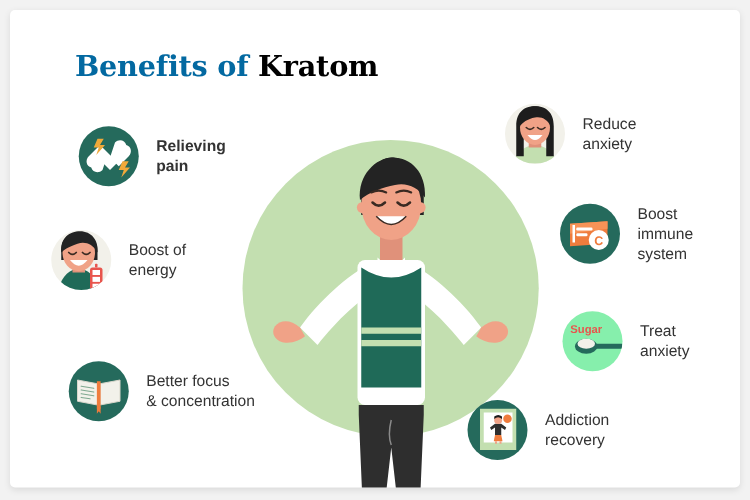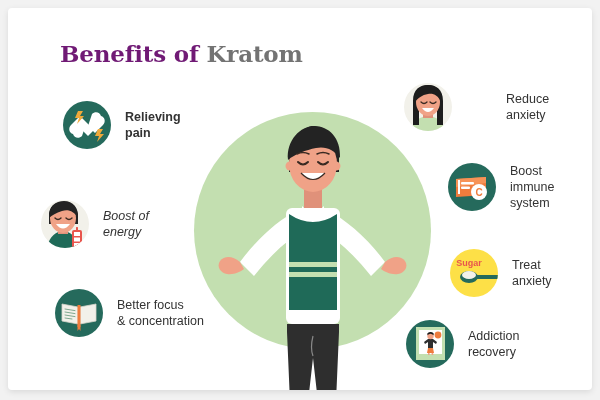--- a/index.html
+++ b/index.html
@@ -28,22 +28,22 @@
   #title {
     position: absolute;
     left: 52px;
     top: 32px;
     font-family: "DejaVu Serif", "Liberation Serif", serif;
     font-weight: bold;
     font-size: 23px;
     letter-spacing: -0.2px;
     white-space: nowrap;
   }
-  #title .t-dark { color: #701a75; }
-  #title .t-green { color: #737373; }
+  #title .t-dark { color: #0369a1; }
+  #title .t-green { color: #000000; }
 
   
   #hero-circle {
     position: absolute;
     left: 186px;
     top: 104px;
     width: 237px;
     height: 237px;
     border-radius: 50%;
     background: #c3dfb0;
@@ -69,40 +69,40 @@
   .bicon {
     position: relative;
     width: 48px;
     height: 48px;
     border-radius: 50%;
     flex: 0 0 48px;
     overflow: hidden;
   }
   .bicon.teal  { background: #256a5c; }
   .bicon.cream { background: #f2f1ea; }
-  .bicon.lgreen{ background: #fde047; }
+  .bicon.lgreen{ background: #86efac; }
 
   .blabel {
     font-size: 12.5px;
     line-height: 16px;
     color: #333333;
     white-space: pre-line;
   }
   .benefit.left-side .blabel  { margin-left: 14px; }
   .benefit.right-side .blabel { margin-left: 14px; }
 
   
   #b-pain    { left: 55px;  top: 93px; font-weight: bold;  }
-  #b-energy  { left: 33px;  top: 192px; font-style: italic; }
+  #b-energy  { left: 33px;  top: 176px; }
   #b-focus   { left: 47px;  top: 281px; }
   
-  #b-anxiety { left: 396px; top: 75px; gap: 40px;  }
+  #b-anxiety { left: 396px; top: 75px;  }
   #b-immune  { left: 440px; top: 155px; }
   #b-diab    { left: 442px; top: 241px; }
-  #b-addict  { left: 398px; top: 312px; justify-content: space-between; }
+  #b-addict  { left: 366px; top: 312px; justify-content: space-between; }
 
   svg { display: block; }
 </style>
 </head>
 <body>
 
 <div id="card">
 
   <div id="title">
     <span class="t-dark">Benefits of </span><span class="t-green">Kratom</span>

